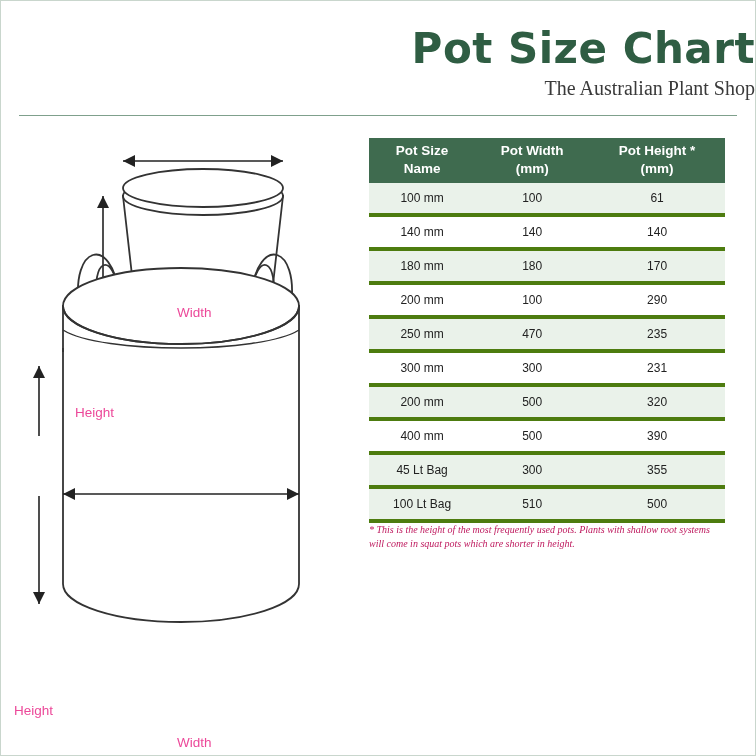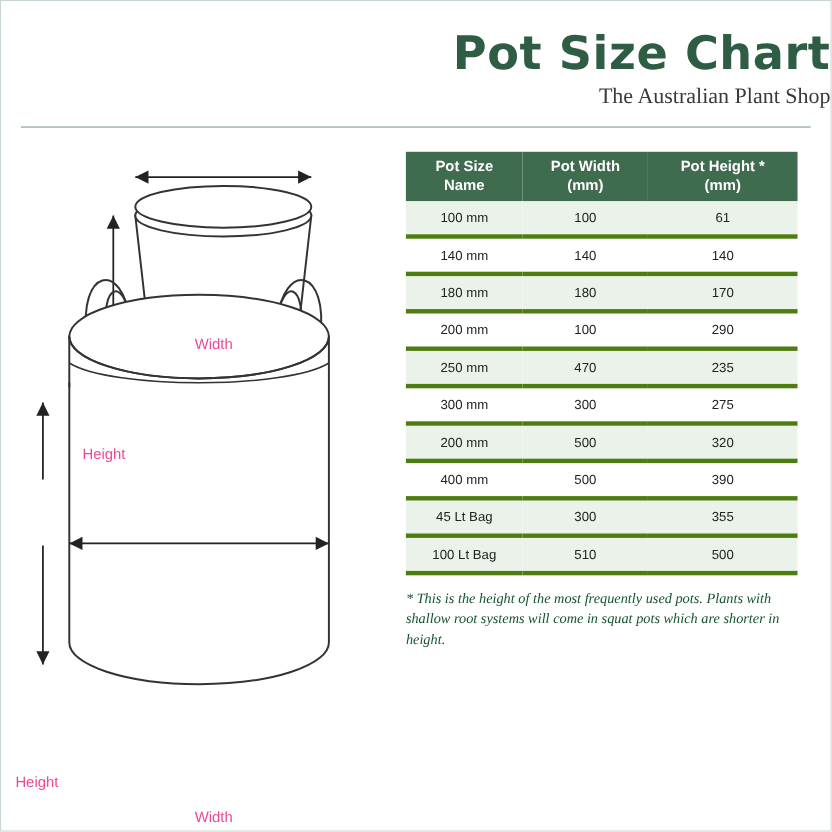--- a/index.html
+++ b/index.html
@@ -105,27 +105,26 @@
     background: #eaf2ea;
   }
   table.size-table tr.plain td {
     background: #ffffff;
     margin-top: 12px;
   }
   table.size-table td.name {
     font-weight: normal;
   }
   .table-note {
-    margin-top: 12px;
     width: 352px;
     font-family: "Liberation Serif", serif;
     font-style: italic;
-    font-size: 13px;
+    font-size: 10px;
     line-height: 1.45;
-    color: #14532d;
+    color: #be185d;
   }
 
   
   .diagram-label {
     position: absolute;
     font-size: 13.5px;
     color: #ec4899;
     font-family: "Liberation Sans", sans-serif;
     white-space: nowrap;
     margin-top: 34px;
@@ -246,21 +245,21 @@
             <td>290</td>
           </tr>
           <tr class="shaded">
             <td class="name">250 mm</td>
             <td>470</td>
             <td>235</td>
           </tr>
           <tr class="plain">
             <td class="name">300 mm</td>
             <td>300</td>
-            <td>275</td>
+            <td>231</td>
           </tr>
           <tr class="shaded">
             <td class="name">200 mm</td>
             <td>500</td>
             <td>320</td>
           </tr>
           <tr class="plain">
             <td class="name">400 mm</td>
             <td>500</td>
             <td>390</td>

